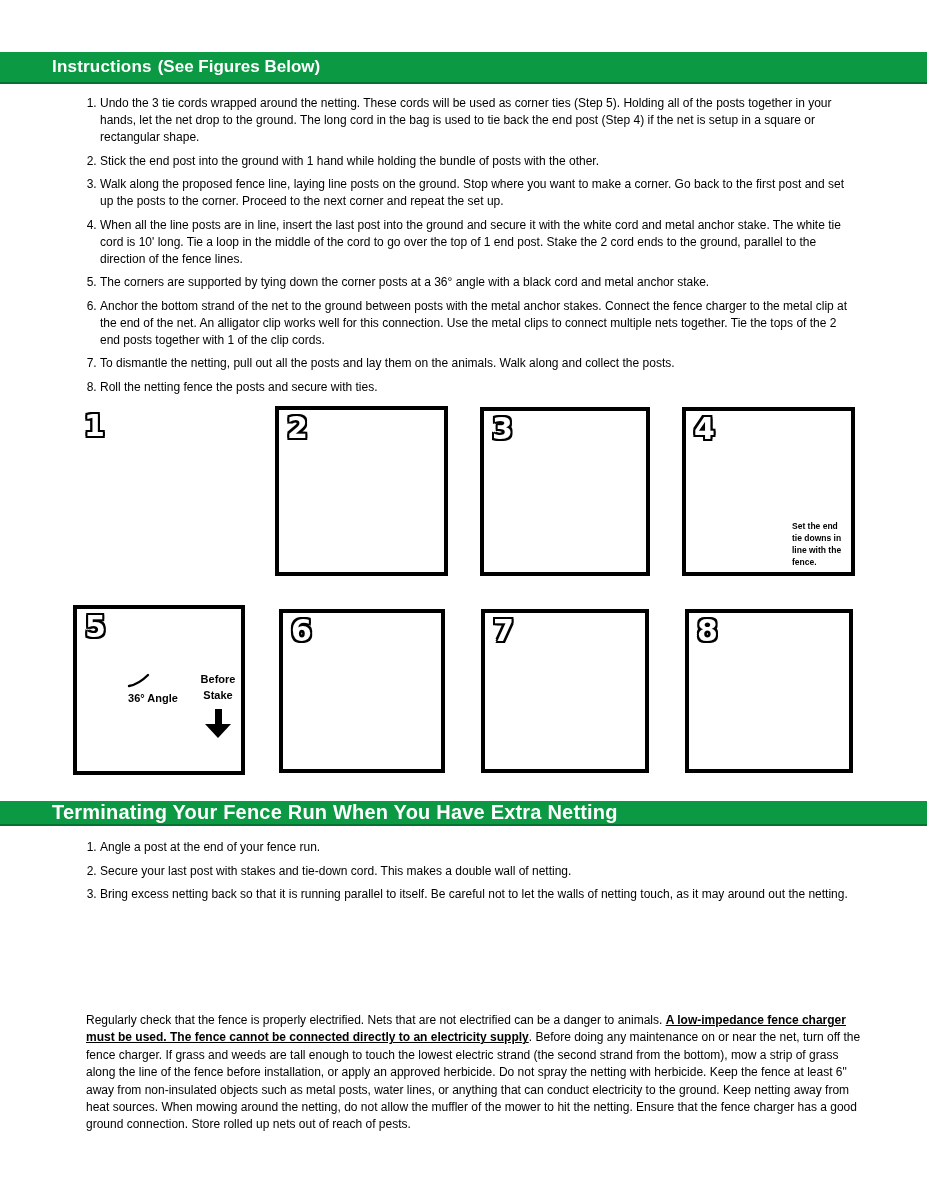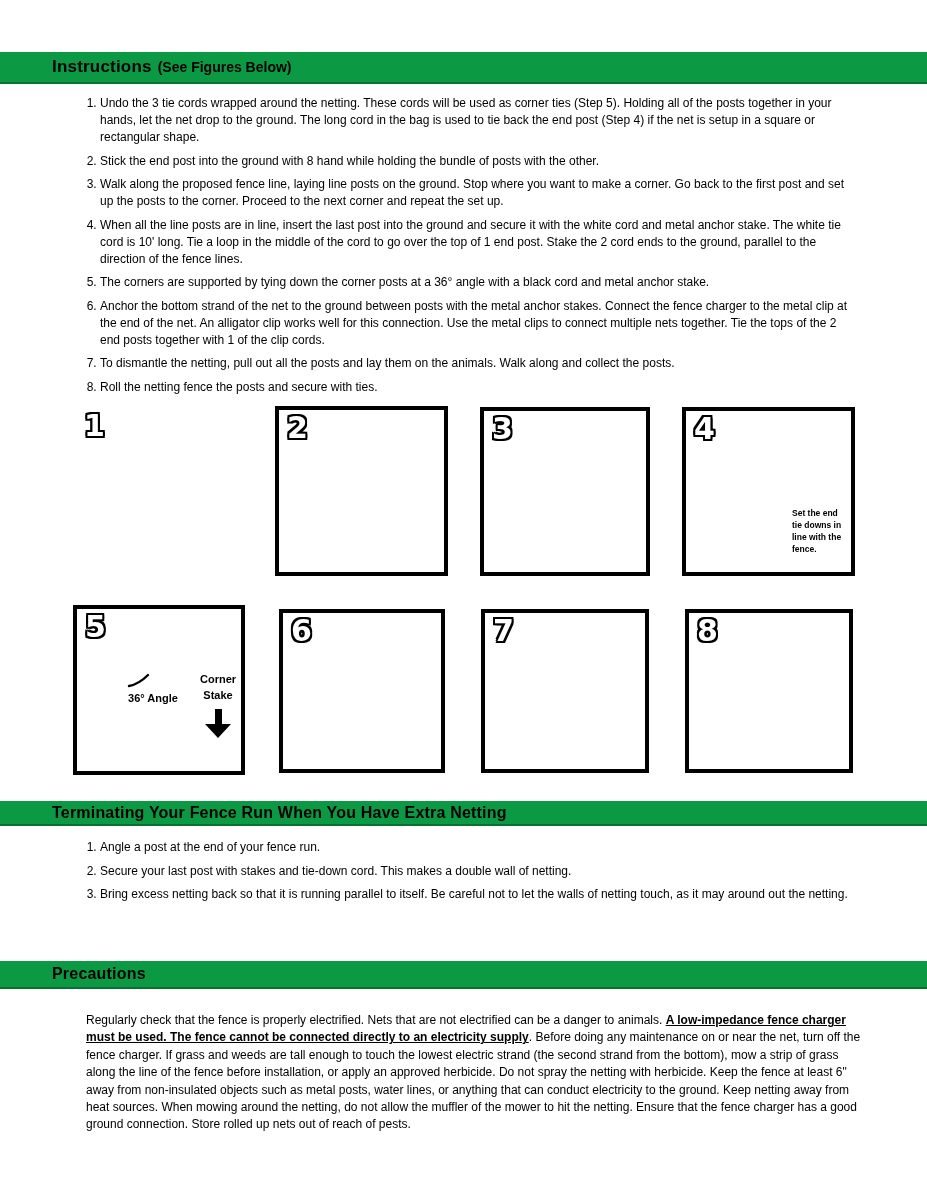--- a/index.html
+++ b/index.html
@@ -15,32 +15,32 @@
     background: #ffffff;
     font-family: "Liberation Sans", sans-serif;
     color: #000;
     overflow: hidden;
   }
   .greenbar {
     position: absolute;
     left: 0; right: 0;
     background: var(--green, #0C9944);
     border-bottom: 2px solid var(--green-dark, #067231);
-    color: #000000;
+    color: #ffffff;
     display: flex;
     align-items: center;
     padding-left: 52px;
     font-weight: bold;
   }
   .bar-instructions { top: 52px; height: 32px; }
   .bar-terminating  { top: 801px; height: 25px; }
   .bar-precautions  { top: 961px; height: 28px; }
   .bar-title-lg { font-size: 17px; letter-spacing: 0.2px; }
-  .bar-title-md { font-size: 16px; letter-spacing: 0.2px; }
-  .bar-subtitle { font-size: 14px; margin-left: 6px; }
+  .bar-title-md { font-size: 20px; letter-spacing: 0.2px; }
+  .bar-subtitle { font-size: 17px; margin-left: 6px; }
 
   ol.doc-list {
     margin: 0;
     padding-left: 25px;
     font-size: 12px;
     line-height: 17px;
   }
   ol.doc-list li { margin-bottom: 6.5px; padding-left: 0; }
   .instructions-list-wrap {
     position: absolute;
@@ -79,21 +79,21 @@
       -2px -2px 0 #000, 2px -2px 0 #000,
       -2px  2px 0 #000, 2px  2px 0 #000,
       -2px  0   0 #000, 2px  0   0 #000,
        0   -2px 0 #000, 0    2px 0 #000;
   }
   .fig-num-abs { position: absolute; top: 3px; left: 8px; }
   .fig1-num { position: absolute; left: 84px; top: 16px; }
 
   .fig4-note {
     position: absolute;
-    left: 106px; bottom: 17px; width: 58px;
+    left: 106px; bottom: 4px; width: 58px;
     font-size: 8.5px; font-weight: bold; line-height: 1.42;
   }
 
   .fig5-arc { position: absolute; left: 50px; top: 64px; }
   .fig5-angle-label {
     position: absolute; left: 46px; top: 82px; width: 60px;
     text-align: center; font-size: 11px; font-weight: bold; line-height: 1.45;
   }
   .fig5-stake-label {
     position: absolute; left: 111px; top: 63px; width: 60px;
@@ -127,21 +127,21 @@
 <div class="page">
 
   <div class="greenbar bar-instructions">
     <span class="bar-title-lg">Instructions</span>
     <span class="bar-subtitle">(See Figures Below)</span>
   </div>
 
   <div class="instructions-list-wrap">
     <ol class="doc-list">
       <li>Undo the 3 tie cords wrapped around the netting. These cords will be used as corner ties (Step 5). Holding all of the posts together in your hands, let the net drop to the ground. The long cord in the bag is used to tie back the end post (Step 4) if the net is setup in a square or rectangular shape.</li>
-      <li>Stick the end post into the ground with 8 hand while holding the bundle of posts with the other.</li>
+      <li>Stick the end post into the ground with 1 hand while holding the bundle of posts with the other.</li>
       <li>Walk along the proposed fence line, laying line posts on the ground. Stop where you want to make a corner. Go back to the first post and set up the posts to the corner. Proceed to the next corner and repeat the set up.</li>
       <li>When all the line posts are in line, insert the last post into the ground and secure it with the white cord and metal anchor stake. The white tie cord is 10' long. Tie a loop in the middle of the cord to go over the top of 1 end post.  Stake the 2 cord ends to the ground, parallel to the direction of the fence lines.</li>
       <li>The corners are supported by tying down the corner posts at a 36° angle with a black cord and metal anchor stake.</li>
       <li>Anchor the bottom strand of the net to the ground between posts with the metal anchor stakes. Connect the fence charger to the metal clip at the end of the net. An alligator clip works well for this connection. Use the metal clips to connect multiple nets together. Tie the tops of the 2 end posts together with 1 of the clip cords.</li>
       <li>To dismantle the netting, pull out all the posts and lay them on the animals.  Walk along and collect the posts.</li>
       <li>Roll the netting fence the posts and secure with ties.</li>
     </ol>
   </div>
 
   <div class="figure-area">
@@ -160,21 +160,21 @@
       <span class="fig-num fig-num-abs">4</span>
       <div class="fig4-note">Set the end tie downs in line with the fence.</div>
     </div>
 
     <div class="fig-box box5">
       <span class="fig-num fig-num-abs">5</span>
       <svg class="fig5-arc" width="24" height="16" viewBox="0 0 24 16">
         <path d="M2 13 C 8 12, 15 8, 21 2" stroke="#000" stroke-width="2.4" fill="none" stroke-linecap="round"></path>
       </svg>
       <div class="fig5-angle-label">36° Angle</div>
-      <div class="fig5-stake-label">Corner Stake</div>
+      <div class="fig5-stake-label">Before Stake</div>
       <div class="fig5-arrow">
         <div class="stem"></div>
         <div class="head"></div>
       </div>
     </div>
 
     <div class="fig-box box6">
       <span class="fig-num fig-num-abs">6</span>
     </div>
 
@@ -193,19 +193,16 @@
   </div>
 
   <div class="terminating-list-wrap">
     <ol class="doc-list">
       <li>Angle a post at the end of your fence run.</li>
       <li>Secure your last post with stakes and tie-down cord. This makes a double wall of netting.</li>
       <li>Bring excess netting back so that it is running parallel to itself. Be careful not to let the walls of netting touch, as it may around out the netting.</li>
     </ol>
   </div>
 
-  <div class="greenbar bar-precautions">
-    <span class="bar-title-md">Precautions</span>
-  </div>
 
   <p class="precautions-body"><span>Regularly check that the fence is properly electrified.  Nets that are not electrified can be a danger to animals.  </span><span class="emph">A low-impedance fence charger must be used. The fence cannot be connected directly to an electricity supply</span><span>. Before doing any maintenance on or near the net, turn off the fence charger. If grass and weeds are tall enough to touch the lowest electric strand (the second strand from the bottom), mow a strip of grass along the line of the fence before installation, or apply an approved herbicide.  Do not spray the netting with herbicide.  Keep the fence at least 6" away from non-insulated objects such as metal posts, water lines, or anything that can conduct electricity to the ground. Keep netting away from heat sources. When mowing around the netting, do not allow the muffler of the mower to hit the netting.  Ensure that the fence charger has a good ground connection.  Store rolled up nets out of reach of pests.</span></p>
 
 </div>
 
 </body></html>

